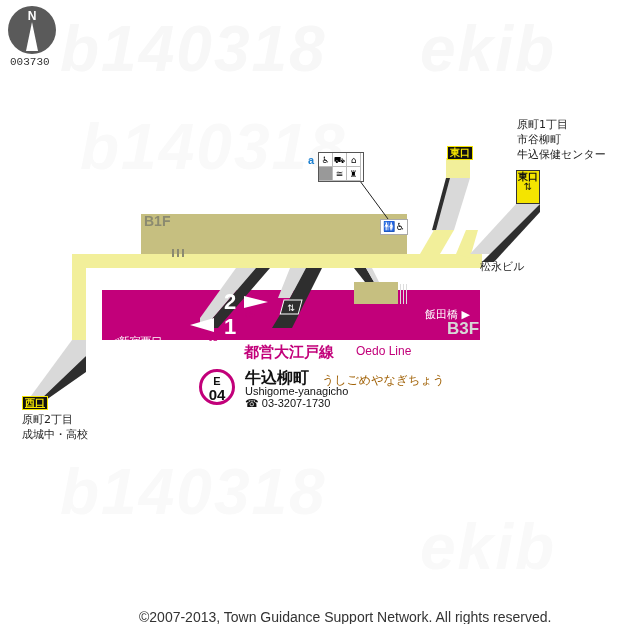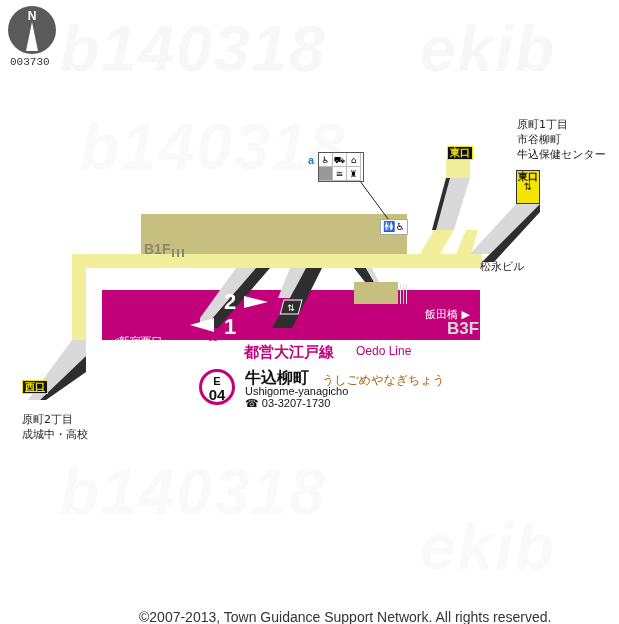--- a/index.html
+++ b/index.html
@@ -14,21 +14,21 @@
     font-weight:bold; font-style:italic; font-size:64px; color:#f7f7f7;
     letter-spacing:2px; white-space:nowrap;
   }
   .compass { left:6px; top:6px; width:52px; height:48px; }
   .compass-code { left:10px; top:56px; font-size:11px; color:#333; font-family:Liberation Mono, monospace; }
   .exit-badge {
     position:absolute; background:#111; color:#f4e400; font-size:10px; font-weight:bold;
     padding:0 2px; line-height:12px; border:1px solid #f4e400;
   }
   .label-text { position:absolute; font-size:11px; color:#222; line-height:14px; white-space:nowrap; }
-  .b1f-label { left:144px; top:213px; font-size:14px; font-weight:bold; color:#8b8a70; font-family:"Liberation Sans", sans-serif;margin-top:28px; }
+  .b1f-label { left:144px; top:213px; font-size:14px; font-weight:bold; color:#8b8a70; font-family:"Liberation Sans", sans-serif; }
   .b3f-label { left:447px; top:319px; font-size:17px; font-weight:bold; color:#d7d7d7; font-family:"Liberation Sans", sans-serif; }
   .platform-text { position:absolute; color:#fff; font-size:11px; white-space:nowrap;margin-top:14px; }
   .track-num { position:absolute; color:#fff; font-size:22px; font-weight:bold; font-family:"Liberation Sans", sans-serif; line-height:22px; }
   .line-name { left:244px; top:343px; color:#c2007a; font-size:15px; font-weight:bold; white-space:nowrap; }
   .line-name-en { left:356px; top:344px; color:#c2007a; font-size:12px; font-family:"Liberation Sans", sans-serif; }
   .station-badge {
     left:199px; top:369px; width:36px; height:36px; border-radius:50%;
     border:3px solid #c2007a; background:#fff; box-sizing:border-box;
     text-align:center; font-family:"Liberation Sans", sans-serif; font-weight:bold; color:#111;
   }
@@ -130,21 +130,21 @@
 <div class="label-text" style="left:517px;top:118px;">原町1丁目</div>
 <div class="label-text" style="left:517px;top:133px;">市谷柳町</div>
 <div class="label-text" style="left:517px;top:148px;">牛込保健センター</div>
 <div class="abs" style="left:516px;top:170px;width:24px;height:34px;background:#f4e400;border:1px solid #333;box-sizing:border-box;">
   <div style="font-size:10px;font-weight:bold;text-align:center;line-height:11px;color:#111;">東口</div>
   <div style="font-size:10px;text-align:center;line-height:10px;color:#111;">⇅</div>
 </div>
 
 <div class="label-text" style="left:480px;top:260px;">松永ビル</div>
 
-<div class="exit-badge" style="left:22px;top:380px;text-decoration:underline;">西口</div>
+<div class="exit-badge" style="left:22px;top:396px;text-decoration:underline;">西口</div>
 <div class="label-text" style="left:22px;top:413px;">原町2丁目</div>
 <div class="label-text" style="left:22px;top:428px;">成城中・高校</div>
 
 <div class="track-num" style="left:224px;top:291px;">2</div>
 <div class="track-num" style="left:224px;top:316px;">1</div>
 <div class="platform-text" style="left:245px;top:297px;font-size:8px;color:#c2007a;">05</div>
 <div class="platform-text" style="left:208px;top:320px;font-size:8px;color:#c2007a;">03</div>
 <div class="platform-text" style="left:110px;top:320px;">◁新宿西口</div>
 <div class="platform-text" style="left:425px;top:293px;">飯田橋 ▶</div>
 

